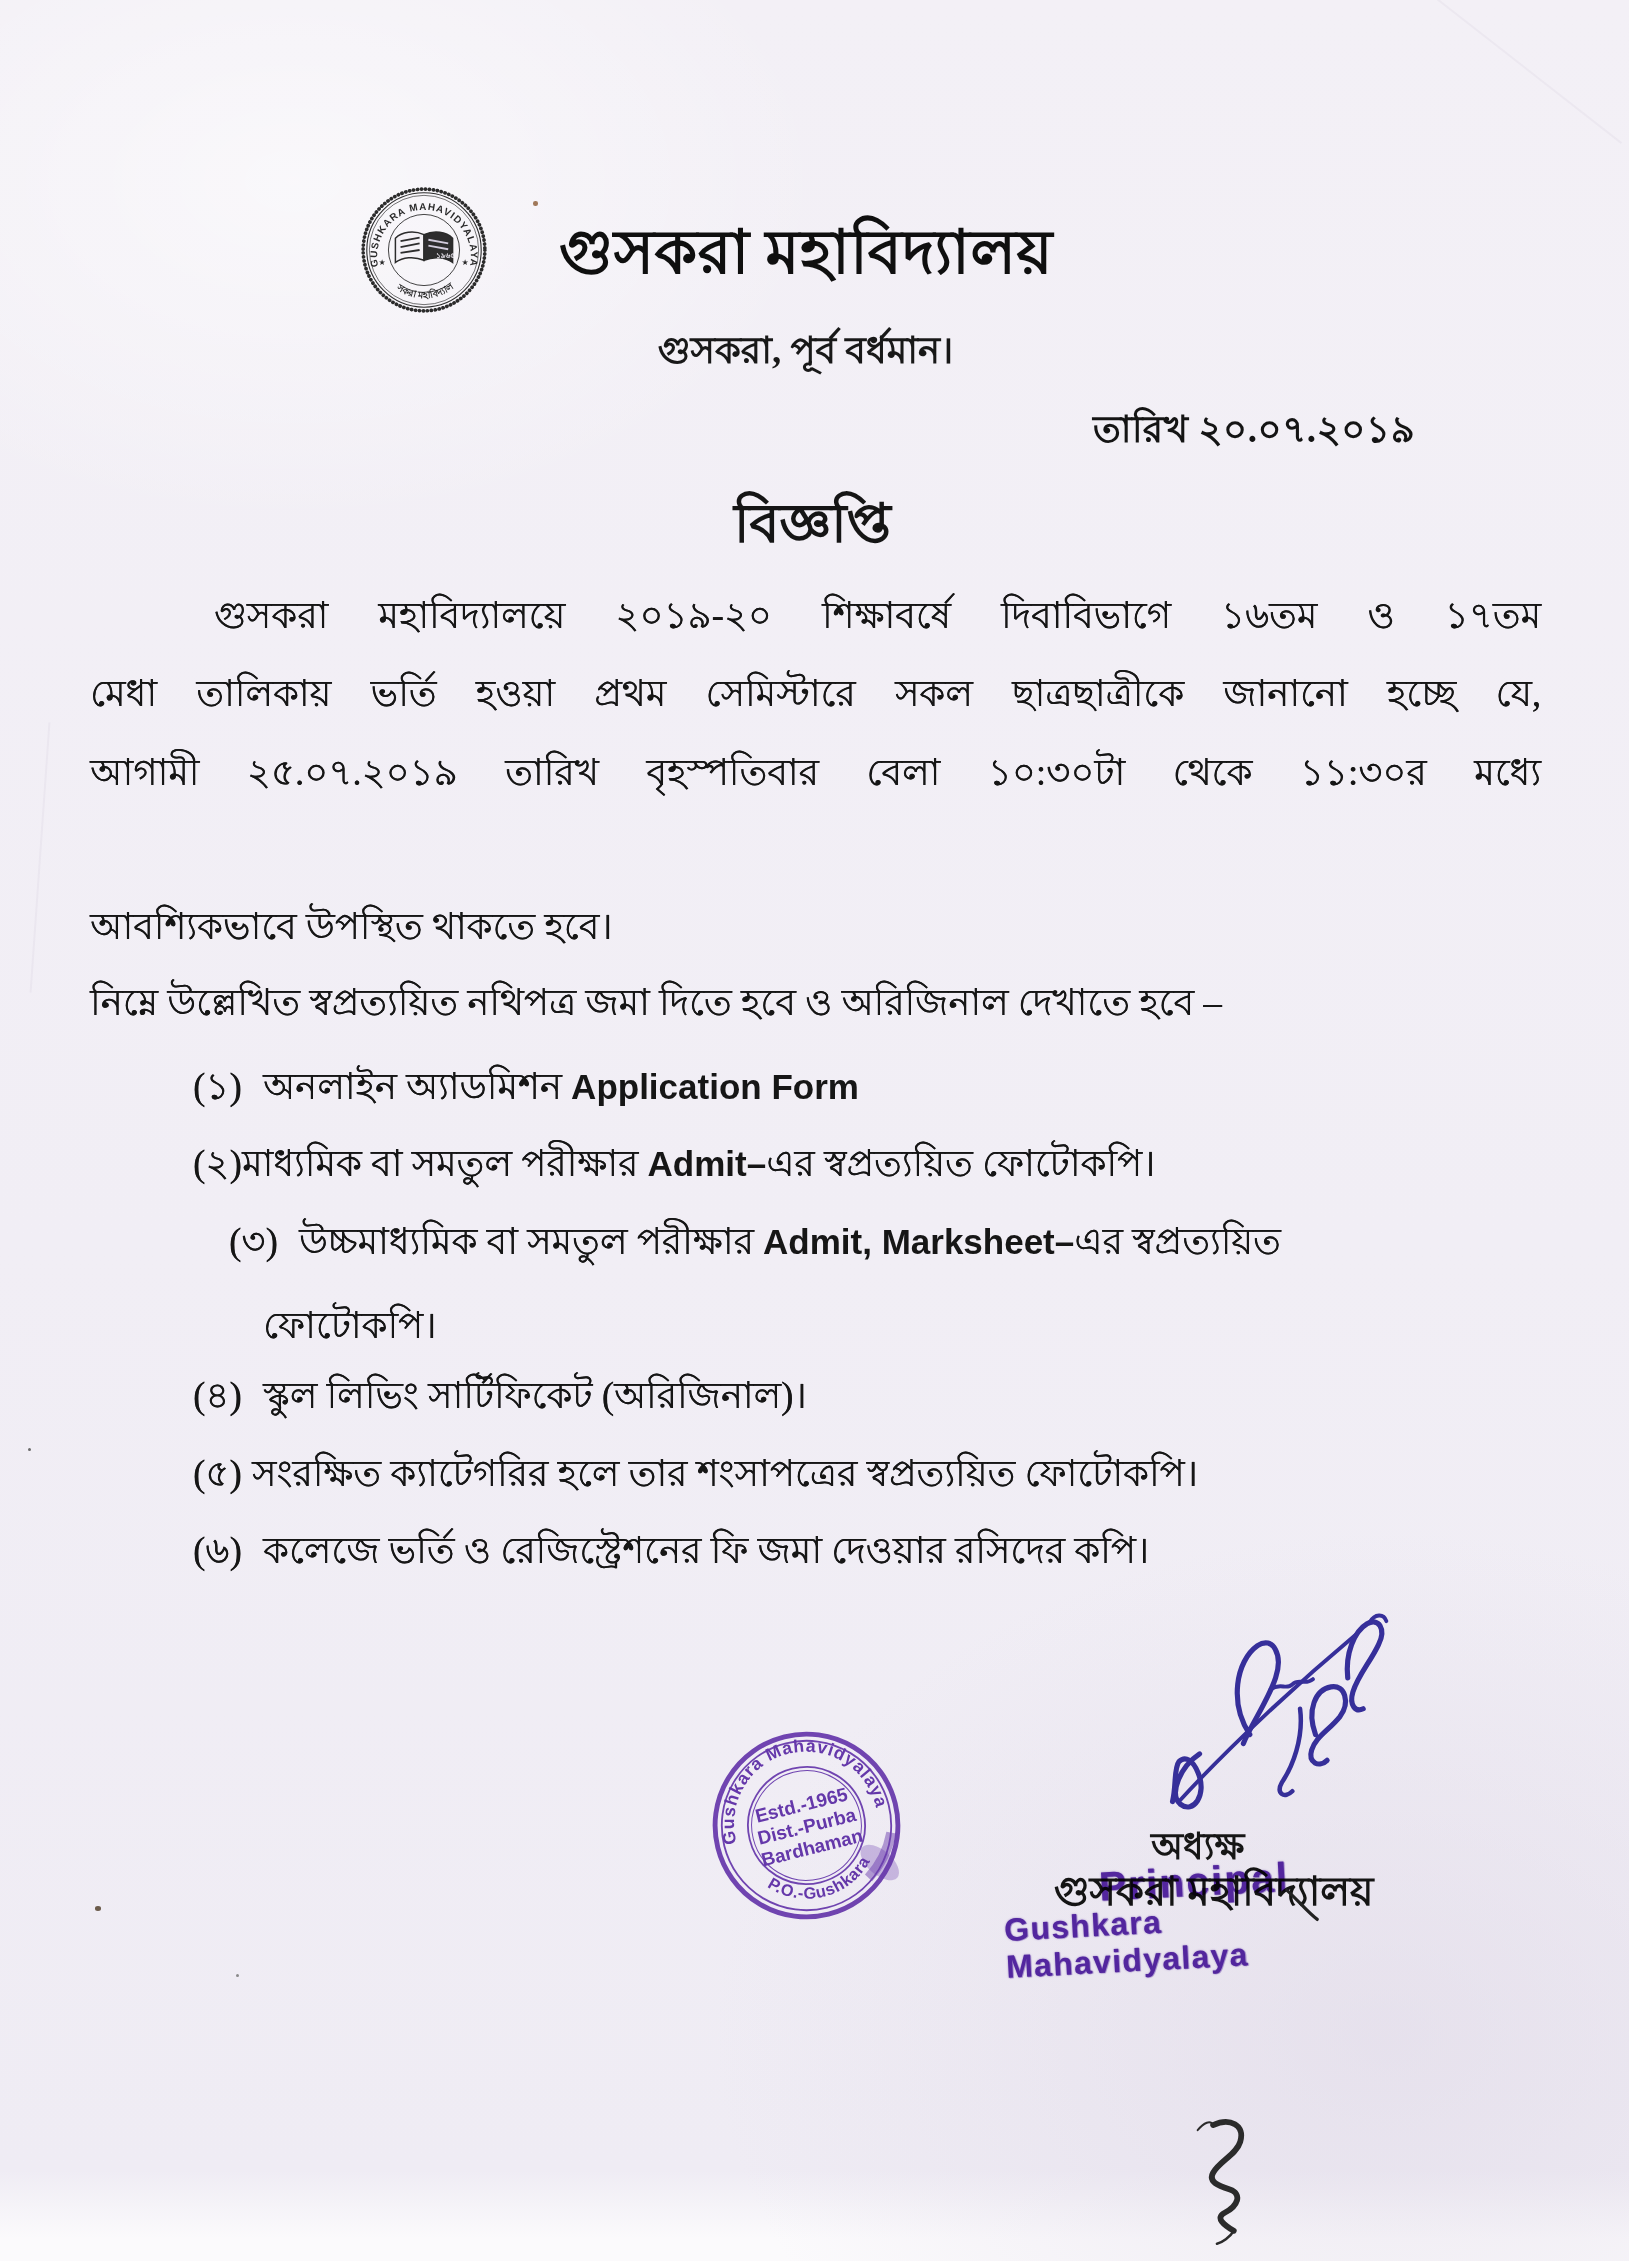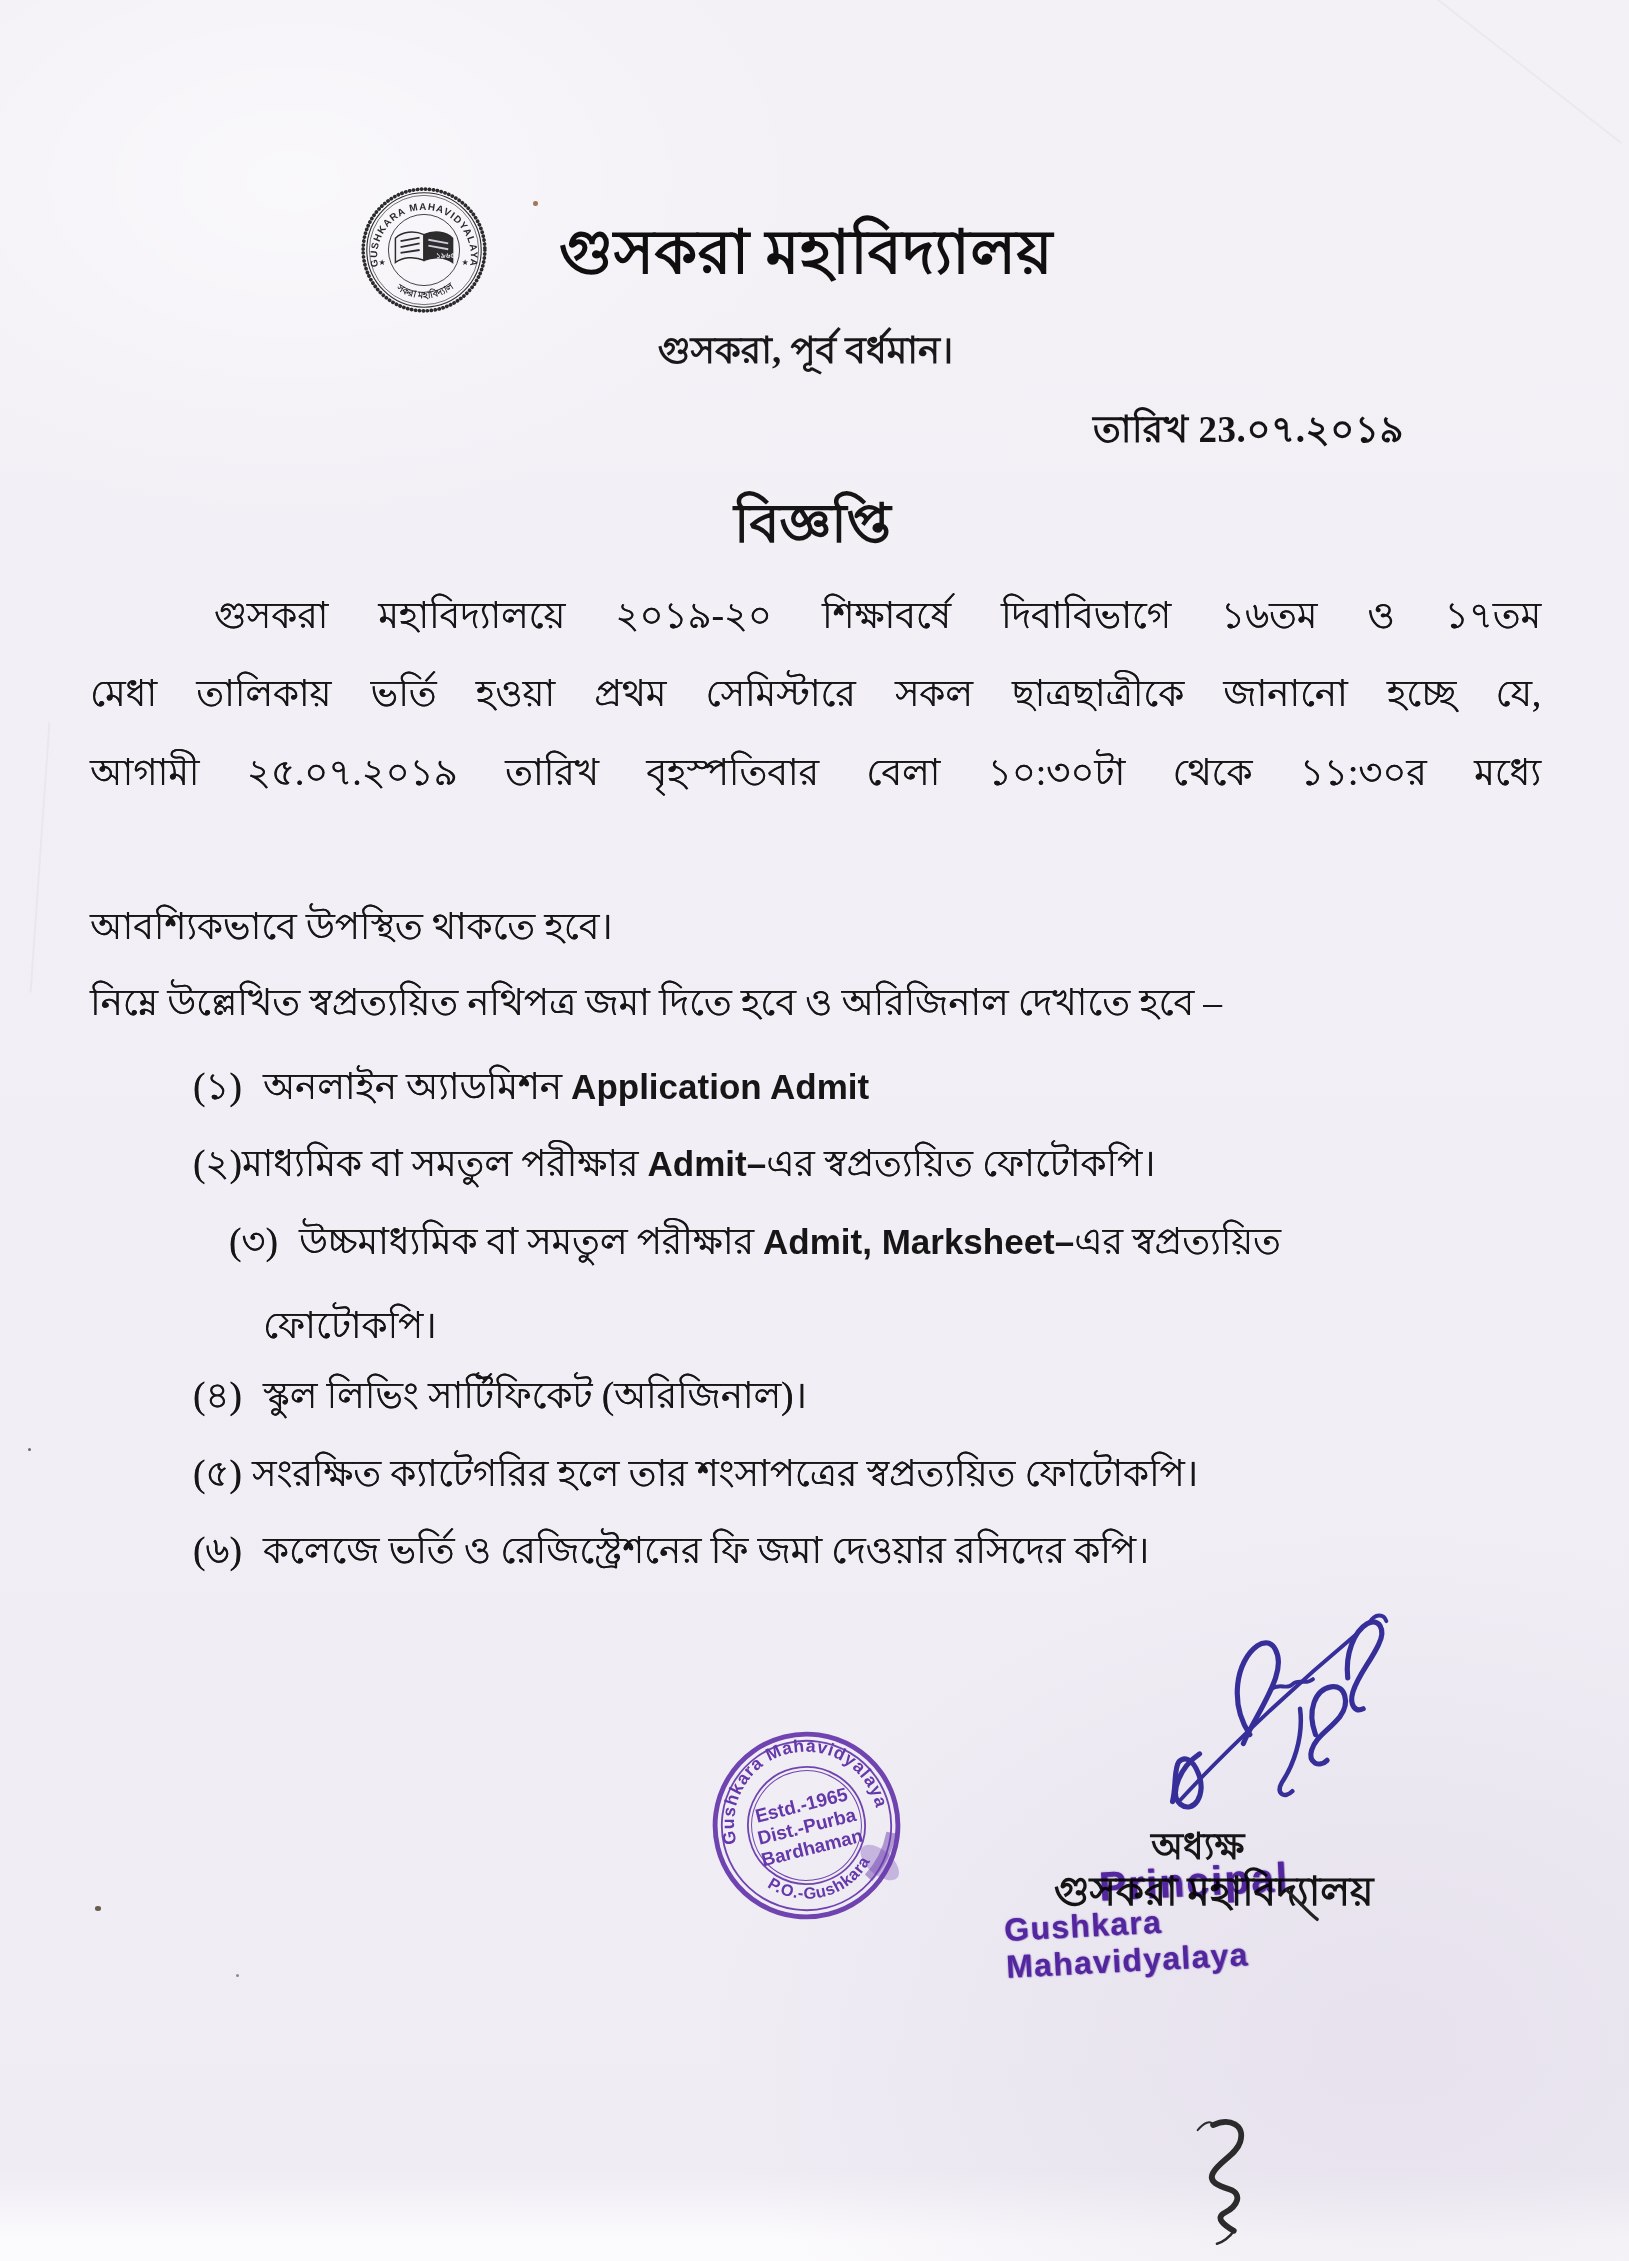--- a/index.html
+++ b/index.html
@@ -109,31 +109,31 @@
       <path d="M102,148 C120,130 152,126 180,138 L180,208 C152,196 122,200 102,214 Z" fill="#f4f1f6" stroke="#1a1a1a" stroke-width="4"></path>
       <path d="M258,148 C240,130 208,126 180,138 L180,208 C208,196 238,200 258,214 Z" fill="#1d1d1d" stroke="#1a1a1a" stroke-width="4"></path>
       <path d="M116,156 L168,146 M116,172 L168,162 M116,188 L168,180" stroke="#1c1c1c" stroke-width="5" fill="none"></path>
       <path d="M192,152 L246,162 M192,168 L246,178" stroke="#cfc8da" stroke-width="5" fill="none"></path>
       <text x="213" y="202" font-size="20" fill="#efeaf4" font-weight="700">১৯৬৫</text>
     </g>
   </svg>
 
   <div class="abs college-name">গুসকরা মহাবিদ্যালয়</div>
   <div class="abs address">গুসকরা, পূর্ব বর্ধমান।</div>
-  <div class="abs date-line">তারিখ 23.০৭.২০১৯</div>
+  <div class="abs date-line">তারিখ ২০.০৭.২০১৯</div>
 
   <div class="abs notice-title">বিজ্ঞপ্তি</div>
 
   <div class="abs pline just" style="top:593px;text-indent:124px;">গুসকরা মহাবিদ্যালয়ে ২০১৯-২০ শিক্ষাবর্ষে দিবাবিভাগে ১৬তম ও ১৭তম</div>
   <div class="abs pline just" style="top:671px;">মেধা তালিকায় ভর্তি হওয়া প্রথম সেমিস্টারে সকল ছাত্রছাত্রীকে জানানো হচ্ছে যে,</div>
   <div class="abs pline just" style="top:750px;">আগামী ২৫.০৭.২০১৯ তারিখ বৃহস্পতিবার বেলা ১০:৩০টা থেকে ১১:৩০র মধ্যে</div>
   <div class="abs pline" style="top:904px;">আবশ্যিকভাবে উপস্থিত থাকতে হবে।</div>
   <div class="abs pline" style="top:980px;">নিম্নে উল্লেখিত স্বপ্রত্যয়িত নথিপত্র জমা দিতে হবে ও অরিজিনাল দেখাতে হবে –</div>
 
-  <div class="abs li" style="top:1064px;"><span class="num">(১)</span><span class="bn">অনলাইন অ্যাডমিশন </span><span class="en">Application Admit</span><span class="bn"></span></div>
+  <div class="abs li" style="top:1064px;"><span class="num">(১)</span><span class="bn">অনলাইন অ্যাডমিশন </span><span class="en">Application Form</span><span class="bn"></span></div>
 
   <div class="abs li" style="top:1141px;"><span class="num" style="min-width:49px;">(২)</span><span class="bn">মাধ্যমিক বা সমতুল পরীক্ষার </span><span class="en">Admit–</span><span class="bn">এর স্বপ্রত্যয়িত ফোটোকপি।</span></div>
 
   <div class="abs li" style="top:1219px;margin-left:36px;"><span class="num">(৩)</span><span class="bn">উচ্চমাধ্যমিক বা সমতুল পরীক্ষার </span><span class="en">Admit, Marksheet–</span><span class="bn">এর স্বপ্রত্যয়িত</span></div>
   <div class="abs wrapline" style="top:1296px;">ফোটোকপি।</div>
 
   <div class="abs li" style="top:1373px;"><span class="num">(৪)</span><span class="bn">স্কুল লিভিং সার্টিফিকেট (অরিজিনাল)।</span></div>
 
   <div class="abs li" style="top:1451px;"><span class="num" style="min-width:59px;">(৫)</span><span class="bn">সংরক্ষিত ক্যাটেগরির হলে তার শংসাপত্রের স্বপ্রত্যয়িত ফোটোকপি।</span></div>
 

